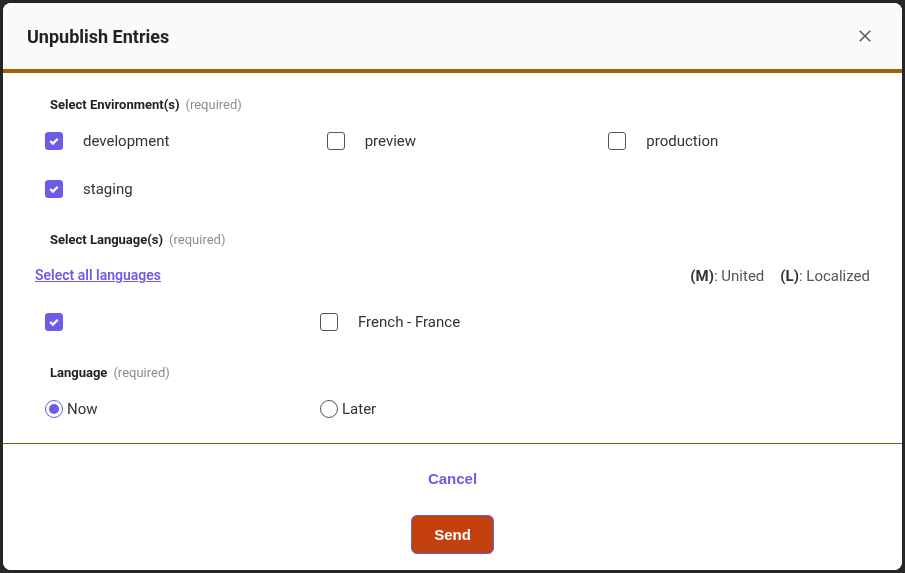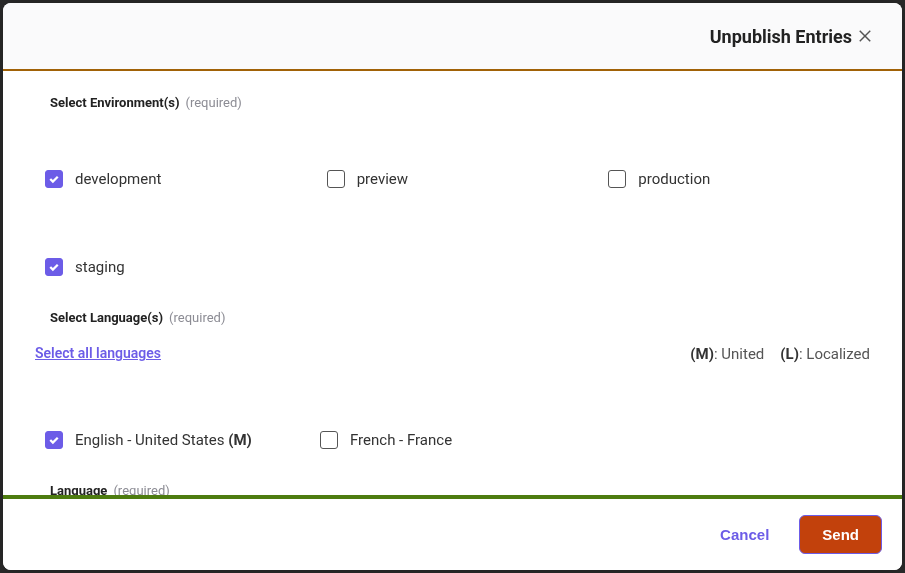--- a/index.html
+++ b/index.html
@@ -16,23 +16,23 @@
       top: 3px; left: 3px; right: 3px; bottom: 3px;
       background: #fff;
       border-radius: 8px;
       display: flex;
       flex-direction: column;
       box-shadow: 0 0 20px rgba(0,0,0,0.3);
       overflow: hidden;
     }
     .modal-header {
       padding: 20px 24px;
-      border-bottom: 2px solid #a16207;
-      display: flex;
-      justify-content: flex-end;
+      border-bottom: 4px solid #a16207;
+      display: flex;
+      justify-content: space-between;
       align-items: center;
       background: #fafafb;
     }
     .modal-title {
       font-size: 18px;
       font-weight: 700;
       color: #222;
     }
     .close-btn {
       background: none;
@@ -68,23 +68,22 @@
     .env-grid {
       display: grid;
       grid-template-columns: repeat(3, 1fr);
       row-gap: 30px;
       column-gap: 20px;
       padding-left: 10px;
     }
     .checkbox-row {
       display: flex;
       align-items: flex-start;
-      gap: 12px;
-      cursor: pointer;
-      margin-top: 40px;
+      gap: 20px;
+      cursor: pointer;
     }
     .checkbox {
       width: 18px;
       height: 18px;
       border: 1.5px solid #555;
       border-radius: 3px;
       display: flex;
       align-items: center;
       justify-content: center;
       flex-shrink: 0;
@@ -151,26 +150,27 @@
     }
     .radio.selected .radio-dot { display: block; }
     .radio-label { font-size: 15px; color: #333; }
     .timing-grid {
       display: grid;
       grid-template-columns: repeat(3, 1fr);
       padding-left: 10px;
     }
     .modal-footer {
       padding: 16px 20px;
-      border-top: 4px solid #4d7c0f;
+      border-top: 1px solid #4d7c0f;
       display: flex;
       justify-content: flex-end;
       align-items: center;
       gap: 18px;
       background: #fff;
+      flex-direction: column;
     }
     .btn-cancel {
       background: none;
       border: none;
       font-size: 15px;
       font-weight: 700;
       color: #6c5ce7;
       cursor: pointer;
       padding: 10px 12px;
     }
@@ -246,21 +246,20 @@
           <span class="legend-item"><b>(L)</b><span>: Localized</span></span>
         </div>
       </div>
       <div class="lang-grid">
         <div class="checkbox-row">
           <div class="checkbox checked">
               <svg viewBox="0 0 16 16">
                 <polyline points="3,8 6.5,11.5 13,5"></polyline>
               </svg>
             </div>
-          <span class="checkbox-label"><span>English - United States</span> <span class="lang-suffix">(M)</span></span>
         </div>
         <div class="checkbox-row">
           <div class="checkbox"></div>
           <span class="checkbox-label"><span>French - France</span> <span class="lang-suffix"></span></span>
         </div>
       </div>
     </div>
 
     <div class="section" style="margin-bottom:12px;">
       <div class="section-header">

